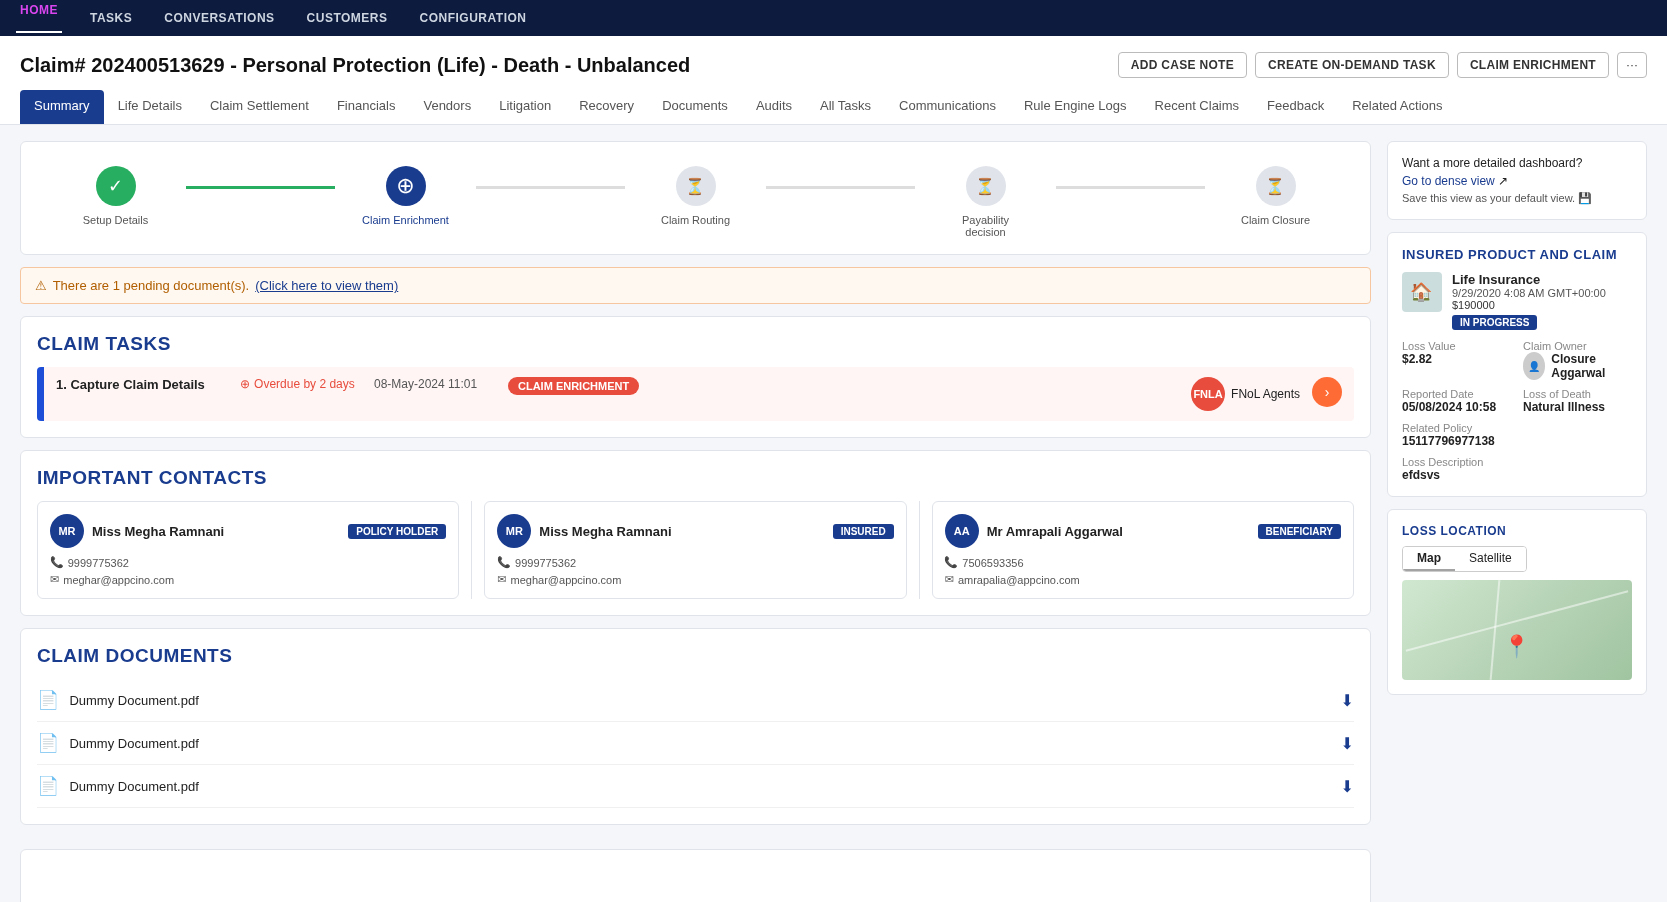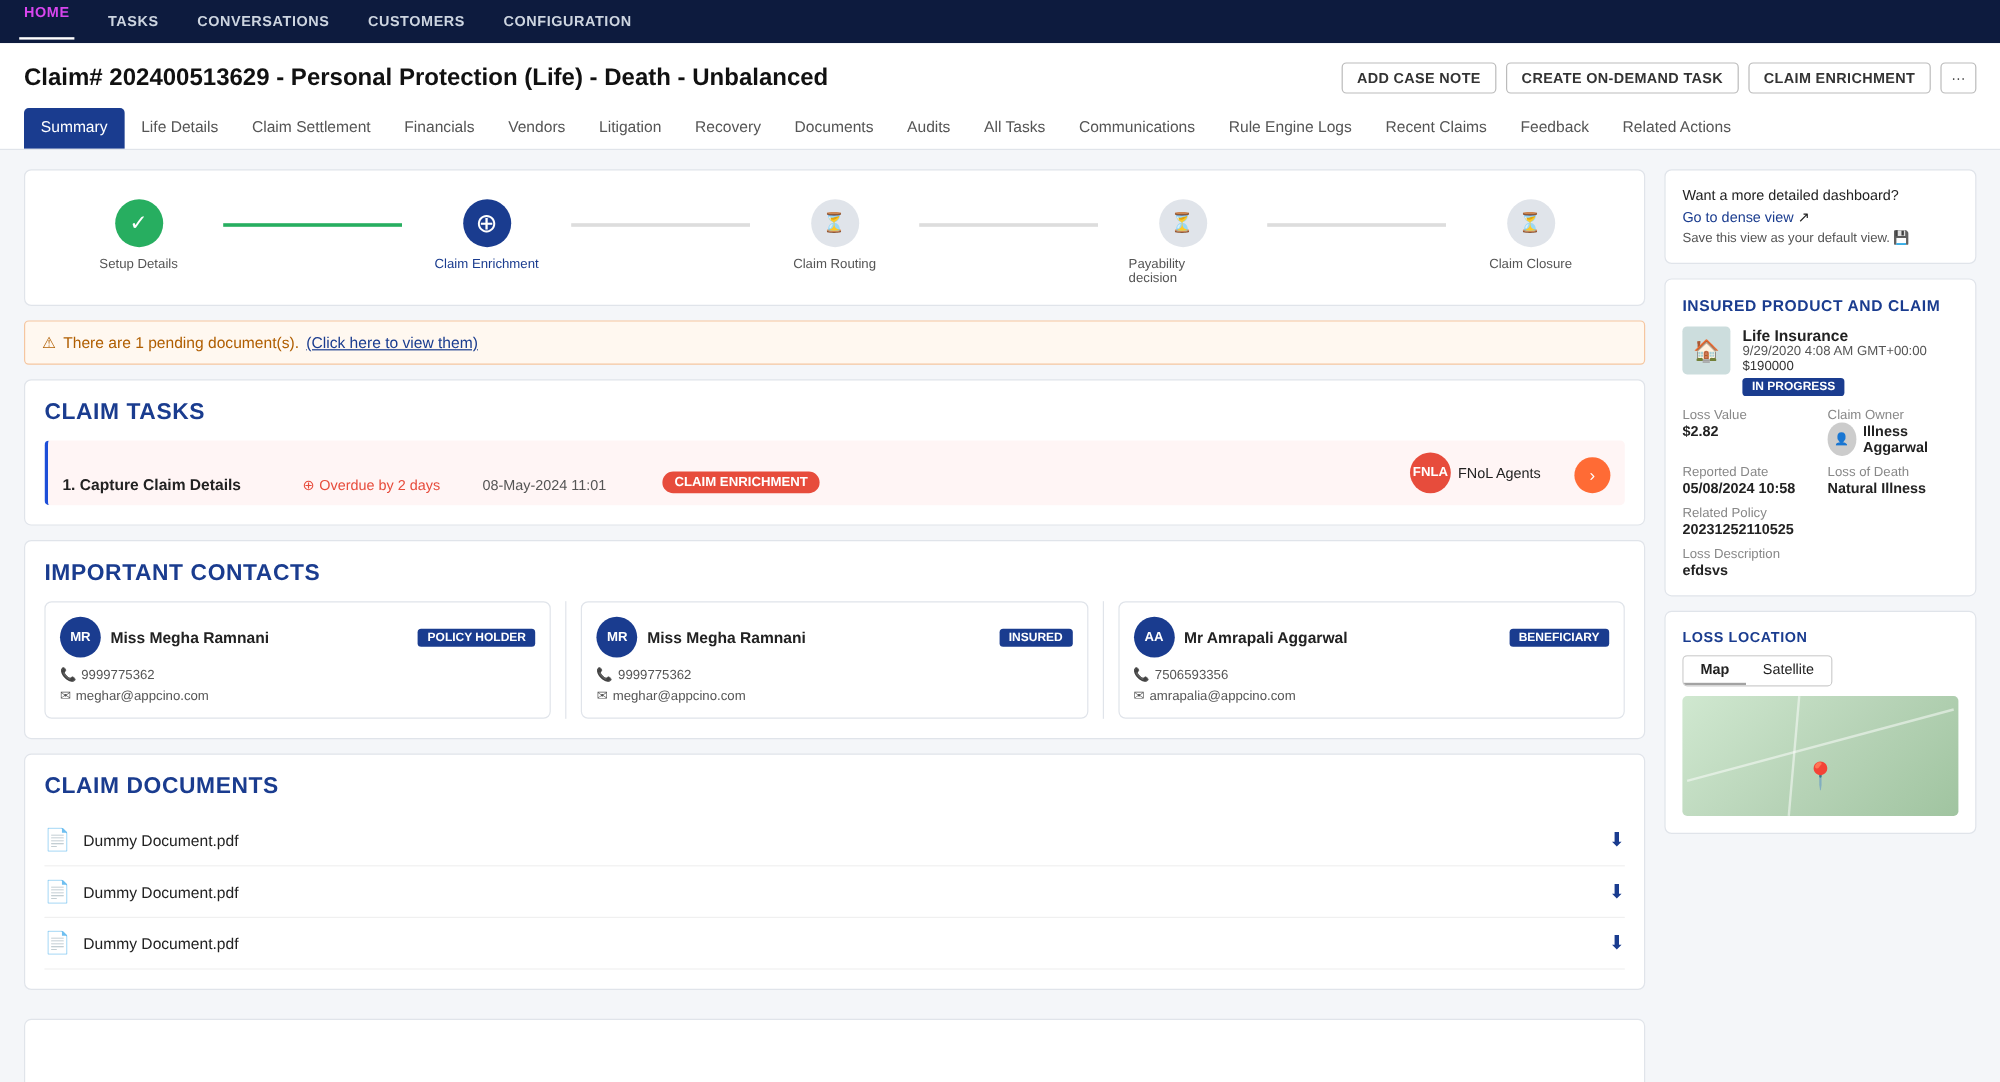--- a/index.html
+++ b/index.html
@@ -124,20 +124,21 @@
       z-index: 1;
       position: relative;
     }
     .step-icon.done { background: #27ae60; color: #fff; }
     .step-icon.active { background: #1a3c8f; color: #fff; }
     .step-icon.pending { background: #e0e4ea; color: #888; }
     .step-label {
       font-size: 11px;
       color: #555;
       margin-top: 8px;
+      text-align: center;
       max-width: 90px;
     }
     .step-label.active { color: #1a3c8f; }
     .step-connector {
       flex: 1;
       height: 3px;
       margin-top: 20px;
       margin-left: -4px;
       margin-right: -4px;
     }
@@ -170,26 +171,26 @@
     .section-title {
       font-size: 19px;
       font-weight: 700;
       color: #1a3c8f;
       text-transform: uppercase;
       letter-spacing: 0.5px;
       margin-bottom: 12px;
     }
     .task-row {
       display: flex;
-      align-items: flex-end;
+      align-items: flex-start;
       padding: 10px 12px;
       background: #fff5f5;
-      border-left: 3px solid #1d4ed8;
+      border-left: 7px solid #1d4ed8;
       border-radius: 4px;
-      gap: 20px;
+      gap: 4px;
     }
     .task-name { font-weight: 600; font-size: 13px; flex: 0 0 180px; }
     .task-overdue { color: #e74c3c; font-size: 12px; flex: 0 0 130px; display: flex; align-items: center; gap: 4px; }
     .task-date { color: #555; font-size: 12px; flex: 0 0 130px; }
     .task-badge {
       background: #e74c3c;
       color: #fff;
       padding: 3px 10px;
       border-radius: 12px;
       font-size: 11px;
@@ -615,34 +616,34 @@
       </div>
       <div class="meta-grid">
         <div>
           <div class="meta-label">Loss Value</div>
           <div class="meta-value">$2.82</div>
         </div>
         <div>
           <div class="meta-label">Claim Owner</div>
           <div class="owner-row">
             <div class="owner-avatar">👤</div>
-            <div class="meta-value">Illness Aggarwal</div>
+            <div class="meta-value">Closure Aggarwal</div>
           </div>
         </div>
         <div>
           <div class="meta-label">Reported Date</div>
           <div class="meta-value">05/08/2024 10:58</div>
         </div>
         <div>
           <div class="meta-label">Loss of Death</div>
           <div class="meta-value">Natural Illness</div>
         </div>
         <div style="grid-column:1/-1;">
           <div class="meta-label">Related Policy</div>
-          <div class="meta-value">20231252110525</div>
+          <div class="meta-value">15117796977138</div>
         </div>
         <div style="grid-column:1/-1;">
           <div class="meta-label">Loss Description</div>
           <div class="meta-value">efdsvs</div>
         </div>
       </div>
     </div>
 
     <div class="right-panel-card">
       <div class="loss-loc-title">LOSS LOCATION</div>

